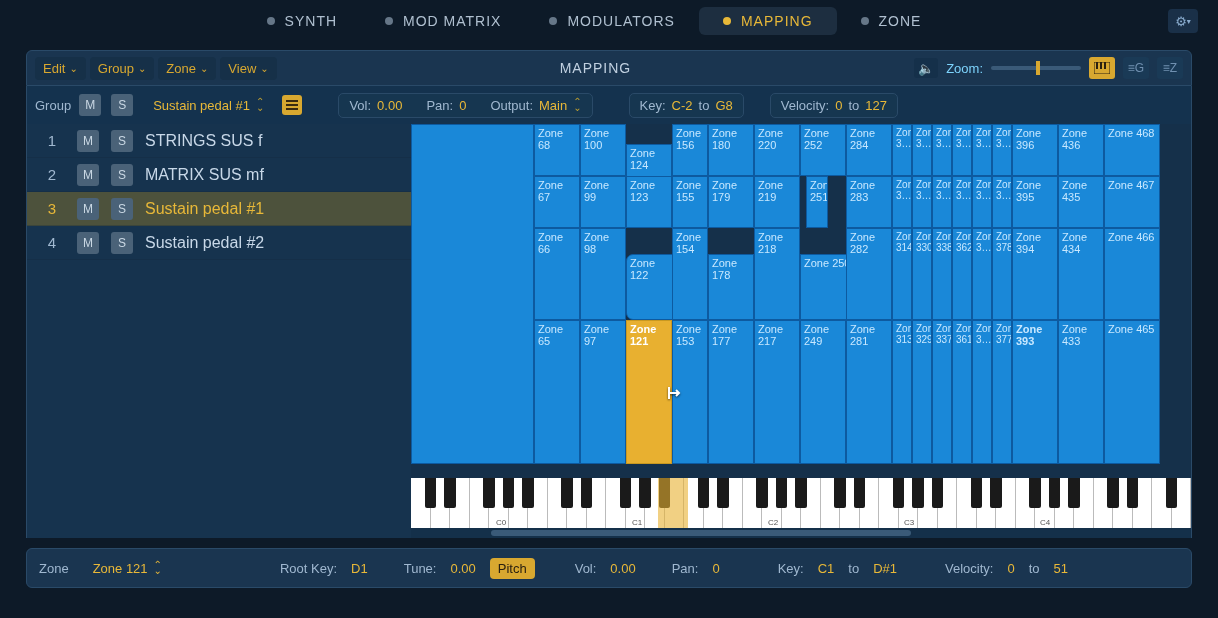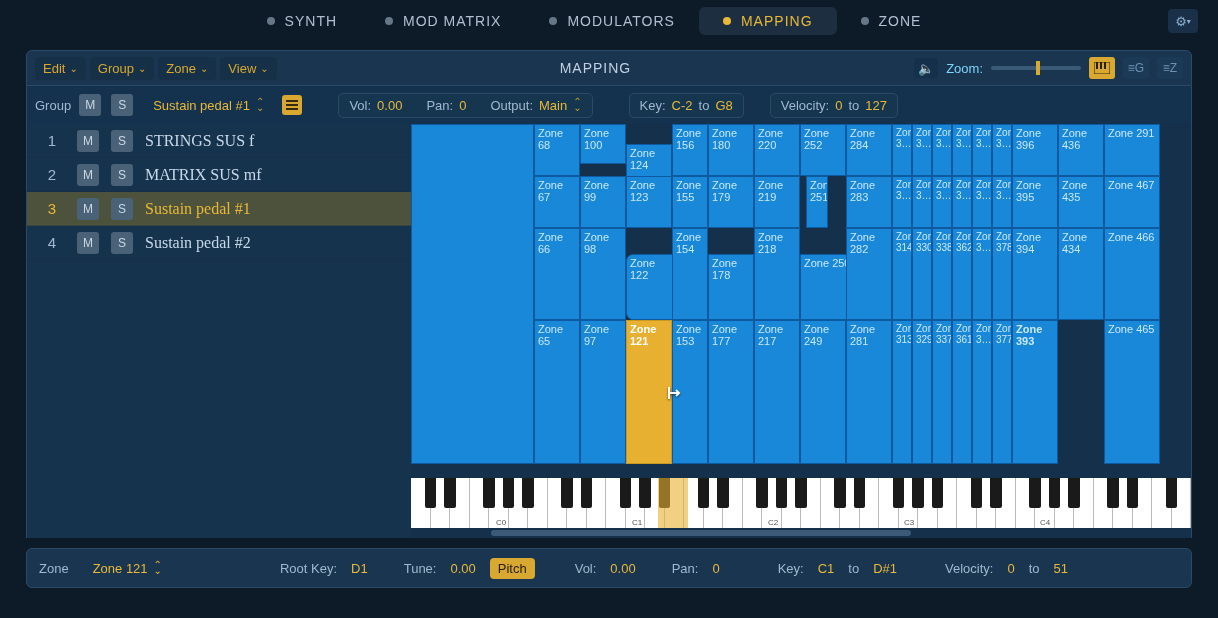--- a/index.html
+++ b/index.html
@@ -39,21 +39,21 @@
 .param-group { padding: 4px 10px; background: #163650; border-radius: 5px; display: flex; align-items: center; gap: 6px; border: 1px solid #2a4a68; }
 .param-group .pl { color: #a0b8d0; }
 .param-group .pv { color: #e8b838; }
 .param-group .updown { color: #c0a030; font-size: 10px; line-height: 6px; }
 
 
 .main { margin: 0 26px; display: flex; background: #132e48; border-left: 1px solid #2a4a68; border-right: 1px solid #2a4a68; height: 414px; }
 .group-list { width: 384px; background: #16334e; }
 .group-row { height: 34px; display: flex; align-items: center; padding: 0 10px; gap: 10px; border-bottom: 1px solid rgba(20,40,60,0.3); }
 .group-row .num { width: 30px; text-align: center; color: #a0b8d0; font-size: 15px; }
-.group-row .name { color: #c8d8e8; font-size: 16px; font-family: Liberation Serif, serif; }
+.group-row .name { color: #c8d8e8; font-size: 16px; }
 .group-row.selected { background: rgba(180,140,30,0.35); }
 .group-row.selected .num, .group-row.selected .name { color: #e8b838; }
 
 
 .zone-area { flex: 1; position: relative; background: #15304a; overflow: hidden; }
 .zone-grid { position: absolute; inset: 0; bottom: 60px; }
 .zone-cell { position: absolute; background: #1a88d8; border: 1px solid #0d5aa0; color: #c8e8ff; font-size: 11px; padding: 2px 3px; overflow: hidden; line-height: 1.1; }
 .zone-cell.selected { background: #e8b030; color: #fff; border-color: #c89820; font-weight: bold; }
 .zone-cell.narrow { font-size: 10px; }
 
@@ -209,36 +209,36 @@
           <span class="num">4</span>
     <span class="ms">M</span>
     <span class="ms">S</span>
     <span class="name">Sustain pedal #2</span>
         </div>
       </div>
     <div class="zone-area">
       <div class="zone-grid" id="zone-grid">
           <div class="zone-cell" style="left: 0px; top: 0px; width: 123px; height: 340px;"></div>
           <div class="zone-cell" style="left: 123px; top: 0px; width: 46px; height: 52px;">Zone 68</div>
-          <div class="zone-cell" style="left: 169px; top: 0px; width: 46px; height: 40px;">Zone 100</div>
+          <div class="zone-cell" style="left: 169px; top: 0px; width: 46px; height: 52px;">Zone 100</div>
           <div class="zone-cell" style="left: 215px; top: 0px; width: 46px; height: 52px; margin-top: 20px;">Zone 124</div>
           <div class="zone-cell" style="left: 261px; top: 0px; width: 36px; height: 52px;">Zone 156</div>
           <div class="zone-cell" style="left: 297px; top: 0px; width: 46px; height: 52px;">Zone 180</div>
           <div class="zone-cell" style="left: 343px; top: 0px; width: 46px; height: 52px;">Zone 220</div>
           <div class="zone-cell" style="left: 389px; top: 0px; width: 46px; height: 52px;">Zone 252</div>
           <div class="zone-cell" style="left: 435px; top: 0px; width: 46px; height: 52px;">Zone 284</div>
           <div class="zone-cell narrow" style="left: 481px; top: 0px; width: 20px; height: 52px;">Zone 3…</div>
           <div class="zone-cell narrow" style="left: 501px; top: 0px; width: 20px; height: 52px;">Zone 3…</div>
           <div class="zone-cell narrow" style="left: 521px; top: 0px; width: 20px; height: 52px;">Zone 3…</div>
           <div class="zone-cell narrow" style="left: 541px; top: 0px; width: 20px; height: 52px;">Zone 3…</div>
           <div class="zone-cell narrow" style="left: 561px; top: 0px; width: 20px; height: 52px;">Zone 3…</div>
           <div class="zone-cell narrow" style="left: 581px; top: 0px; width: 20px; height: 52px;">Zone 3…</div>
           <div class="zone-cell" style="left: 601px; top: 0px; width: 46px; height: 52px;">Zone 396</div>
           <div class="zone-cell" style="left: 647px; top: 0px; width: 46px; height: 52px;">Zone 436</div>
-          <div class="zone-cell" style="left: 693px; top: 0px; width: 56px; height: 52px;">Zone 291</div>
+          <div class="zone-cell" style="left: 693px; top: 0px; width: 56px; height: 52px;">Zone 468</div>
           <div class="zone-cell" style="left: 123px; top: 52px; width: 46px; height: 52px;">Zone 67</div>
           <div class="zone-cell" style="left: 169px; top: 52px; width: 46px; height: 52px;">Zone 99</div>
           <div class="zone-cell" style="left: 215px; top: 52px; width: 46px; height: 52px;">Zone 123</div>
           <div class="zone-cell" style="left: 261px; top: 52px; width: 36px; height: 52px;">Zone 155</div>
           <div class="zone-cell" style="left: 297px; top: 52px; width: 46px; height: 52px;">Zone 179</div>
           <div class="zone-cell" style="left: 343px; top: 52px; width: 46px; height: 52px;">Zone 219</div>
           <div class="zone-cell" style="left: 395px; top: 52px; width: 22px; height: 52px;">Zone 251</div>
           <div class="zone-cell" style="left: 435px; top: 52px; width: 46px; height: 52px;">Zone 283</div>
           <div class="zone-cell narrow" style="left: 481px; top: 52px; width: 20px; height: 52px;">Zone 3…</div>
           <div class="zone-cell narrow" style="left: 501px; top: 52px; width: 20px; height: 52px;">Zone 3…</div>
@@ -274,20 +274,21 @@
           <div class="zone-cell" style="left: 343px; top: 196px; width: 46px; height: 144px;">Zone 217</div>
           <div class="zone-cell" style="left: 389px; top: 196px; width: 46px; height: 144px;">Zone 249</div>
           <div class="zone-cell" style="left: 435px; top: 196px; width: 46px; height: 144px;">Zone 281</div>
           <div class="zone-cell narrow" style="left: 481px; top: 196px; width: 20px; height: 144px;">Zone 313</div>
           <div class="zone-cell narrow" style="left: 501px; top: 196px; width: 20px; height: 144px;">Zone 329</div>
           <div class="zone-cell narrow" style="left: 521px; top: 196px; width: 20px; height: 144px;">Zone 337</div>
           <div class="zone-cell narrow" style="left: 541px; top: 196px; width: 20px; height: 144px;">Zone 361</div>
           <div class="zone-cell narrow" style="left: 561px; top: 196px; width: 20px; height: 144px;">Zone 3…</div>
           <div class="zone-cell narrow" style="left: 581px; top: 196px; width: 20px; height: 144px;">Zone 377</div>
           <div class="zone-cell" style="left: 601px; top: 196px; width: 46px; height: 144px; font-weight: bold;">Zone 393</div>
+          <div class="zone-cell" style="left: 647px; top: 196px; width: 46px; height: 144px;">Zone 433</div>
           <div class="zone-cell" style="left: 693px; top: 196px; width: 56px; height: 144px;">Zone 465</div>
         </div>
       <div class="keyboard">
         <div class="keys" id="keys">
             <div class="white-key" style="left: 0px; width: 19.5px;"></div>
             <div class="white-key" style="left: 19.5px; width: 19.5px;"></div>
             <div class="white-key" style="left: 39px; width: 19.5px;"></div>
             <div class="white-key" style="left: 58.5px; width: 19.5px;"></div>
             <div class="white-key" style="left: 78px; width: 19.5px;"></div>
             <div class="white-key" style="left: 97.5px; width: 19.5px;"></div>

